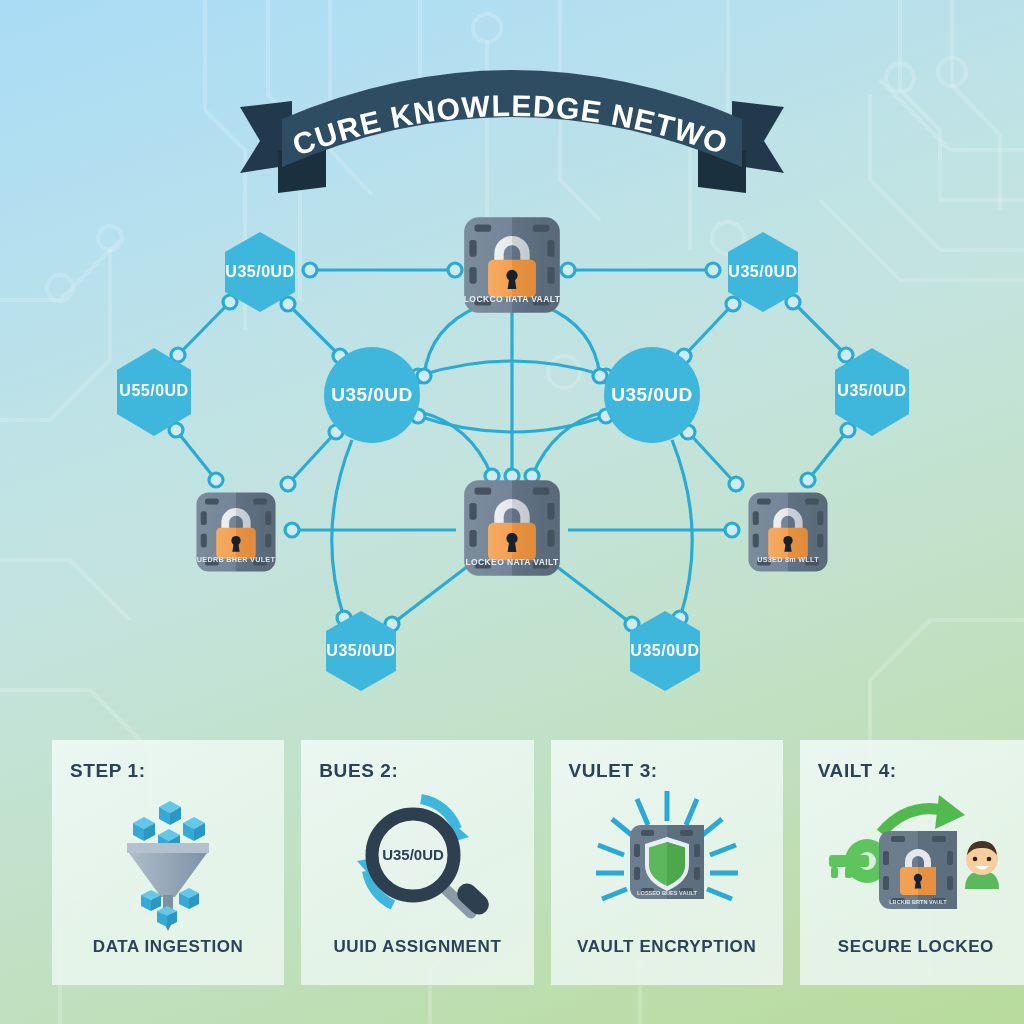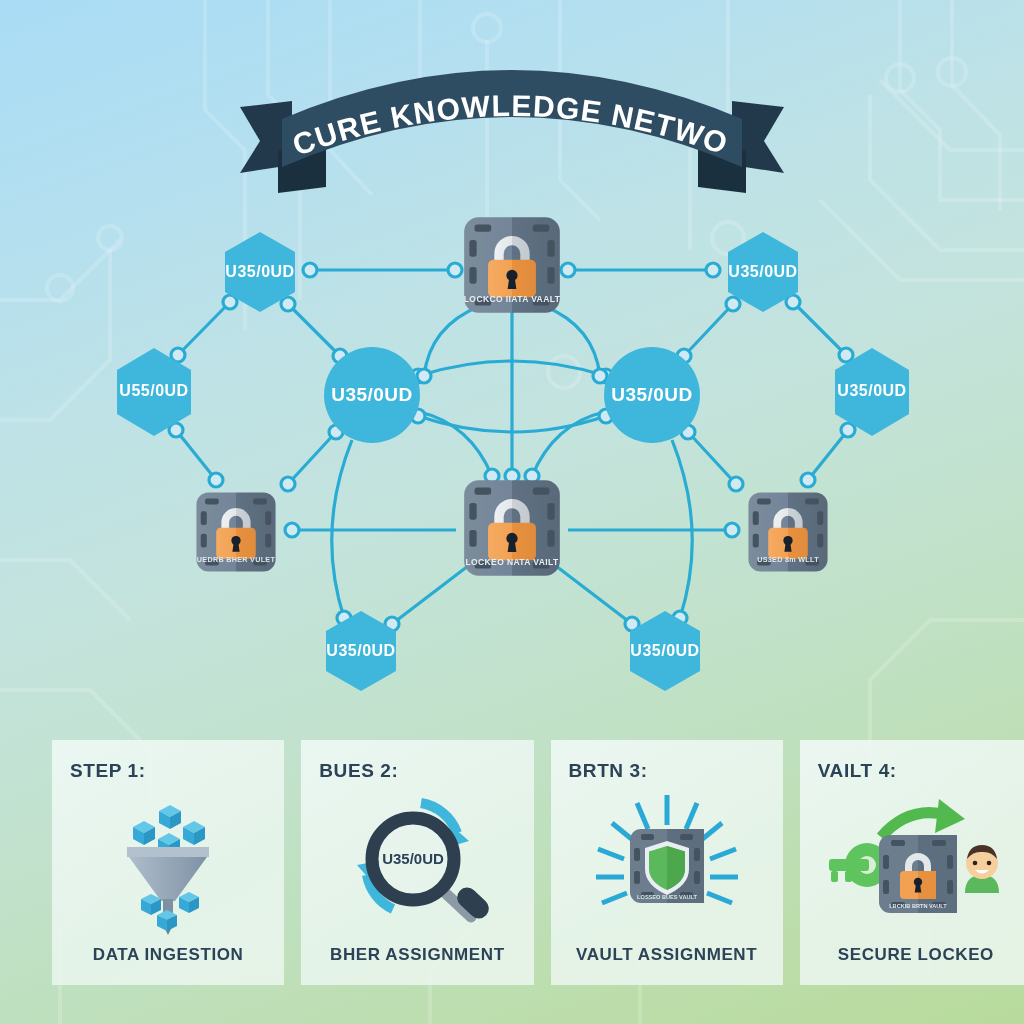--- a/index.html
+++ b/index.html
@@ -65,21 +65,21 @@
     letter-spacing:.6px;
     color:#2b4257;
     font-family:"Liberation Sans", sans-serif;
   }
   .step-art{
     flex:1 1 auto;
     display:flex;align-items:center;justify-content:center;
     width:100%;
   }
   .step-label{
-    margin-bottom:20px;
+    margin-bottom:28px;
     font-size:17px;font-weight:bold;
     letter-spacing:.6px;
     color:#2b4257;
     text-align:center;
     font-family:"Liberation Sans", sans-serif;
   }
 </style>
 </head>
 <body>
 
@@ -403,25 +403,25 @@
           </g>
           <polygon points="116,38 132,52 112,58" fill="#3fb6dc"></polygon>
           <polygon points="34,92 20,76 42,72" fill="#3fb6dc"></polygon>
           <line x1="104" y1="100" x2="134" y2="128" stroke="#8c9aa6" stroke-width="11" stroke-linecap="round"></line>
           <rect x="118" y="104" width="36" height="20" rx="10" transform="rotate(43 136 114)" fill="#2e4050"></rect>
           <circle cx="76" cy="70" r="41" fill="none" stroke="#2e4050" stroke-width="13"></circle>
           <circle cx="76" cy="70" r="34" fill="#e9f3f0" fill-opacity=".45"></circle>
           <text x="76" y="75" font-size="15" font-weight="bold" fill="#2b4257" text-anchor="middle" font-family="Liberation Sans, sans-serif">U35/0UD</text>
         </svg>
       </div>
-      <div class="step-label">BHER ASSIGNMENT</div>
+      <div class="step-label">UUID ASSIGNMENT</div>
     </div>
 
     <div class="step-card">
-      <div class="step-num">BRTN 3:</div>
+      <div class="step-num">VULET 3:</div>
       <div class="step-art">
         <svg width="170" height="150" viewBox="0 0 170 150">
           <g stroke="#2aa9d6" stroke-width="5" stroke-linecap="butt">
             <line x1="85" y1="6" x2="85" y2="36"></line>
             <line x1="55" y1="14" x2="66" y2="40"></line>
             <line x1="115" y1="14" x2="104" y2="40"></line>
             <line x1="30" y1="34" x2="52" y2="52"></line>
             <line x1="140" y1="34" x2="118" y2="52"></line>
             <line x1="16" y1="60" x2="42" y2="70"></line>
             <line x1="154" y1="60" x2="128" y2="70"></line>
@@ -444,21 +444,21 @@
               <rect x="64" y="19" width="6" height="13" rx="2"></rect>
               <rect x="64" y="42" width="6" height="13" rx="2"></rect>
             </g>
             <path d="M37 12 L59 19 L59 40 Q59 56 37 66 Q15 56 15 40 L15 19 Z" fill="#e8eef1"></path>
             <path d="M37 17 L55 22.6 L55 40 Q55 53 37 61 Q19 53 19 40 L19 22.6 Z" fill="#5cb85c"></path>
             <path d="M37 17 L55 22.6 L55 40 Q55 53 37 61 Z" fill="#4da74d"></path>
             <text x="37" y="70" font-size="5.6" font-weight="bold" fill="#dfe7ec" text-anchor="middle" font-family="Liberation Sans, sans-serif">LOSSEO BUES VAULT</text>
           </g>
         </svg>
       </div>
-      <div class="step-label">VAULT ASSIGNMENT</div>
+      <div class="step-label">VAULT ENCRYPTION</div>
     </div>
 
     <div class="step-card">
       <div class="step-num">VAILT 4:</div>
       <div class="step-art">
         <svg width="185" height="150" viewBox="0 0 185 150">
 
           <g>
             <path d="M58 48 Q 86 16 124 26" fill="none" stroke="#52b94f" stroke-width="11" stroke-linecap="butt"></path>
             <polygon points="116,10 142,30 112,44" fill="#52b94f"></polygon>

